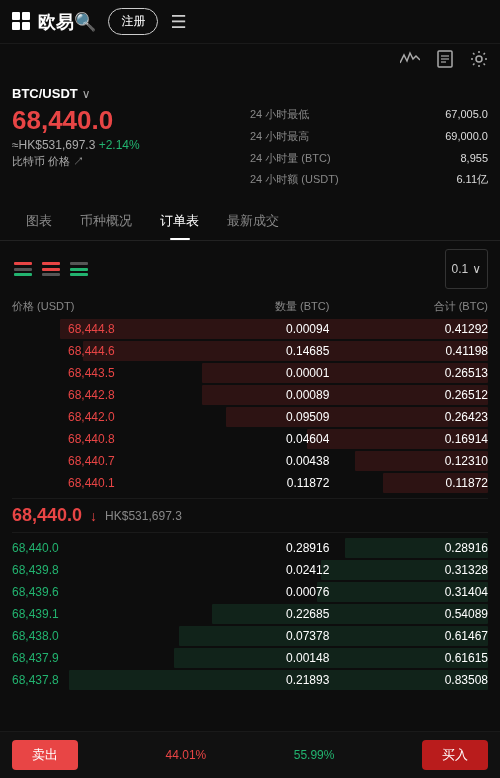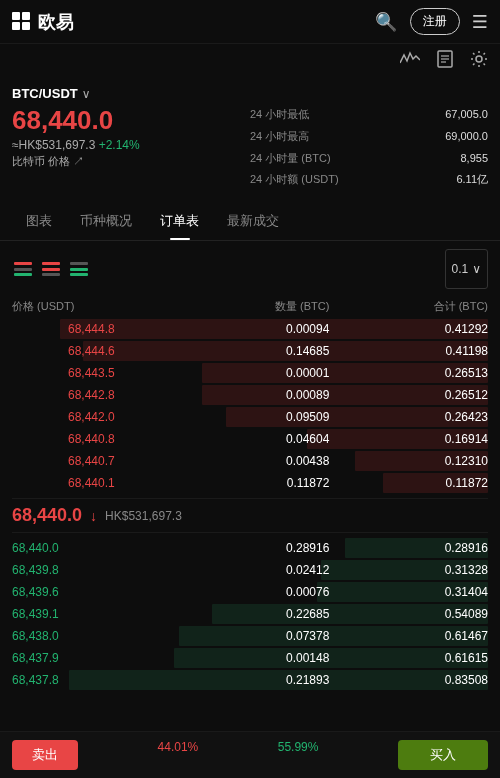--- a/index.html
+++ b/index.html
@@ -10,21 +10,20 @@
       width: 500px;
       min-height: 778px;
       font-size: 13px;
       overflow-x: hidden;
     }
 
     
     .header {
       display: flex;
       align-items: center;
-      justify-content: space-between;
       padding: 8px 12px;
       background: #0d0d0d;
       border-bottom: 1px solid #1a1a1a;
       height: 44px;
     }
     .logo {
       display: flex;
       align-items: center;
       gap: 6px;
     }
@@ -265,43 +264,44 @@
       font-size: 14px;
     }
     .middle-hk {
       font-size: 12px;
       color: #888;
     }
 
     
     .bottom-bar {
       display: flex;
+      align-items: center;
       justify-content: space-between;
       padding: 8px 12px;
       background: #111;
       border-top: 1px solid #1a1a1a;
       position: fixed;
       bottom: 0;
       width: 500px;
     }
     .bottom-sell-btn {
       background: #e84545;
       color: #fff;
       border: none;
       border-radius: 4px;
       padding: 6px 20px;
       font-size: 13px;
       cursor: pointer;
     }
     .bottom-buy-btn {
-      background: #4d7c0f;
+      background: #b91c1c;
       color: #fff;
       border: none;
       border-radius: 4px;
-      padding: 6px 32px;
+      padding: 6px 20px;
       font-size: 13px;
       cursor: pointer;
     }
     .bottom-pct {
       font-size: 12px;
       color: #e84545;
     }
     .bottom-pct2 {
       font-size: 12px;
       color: #22b36f;

